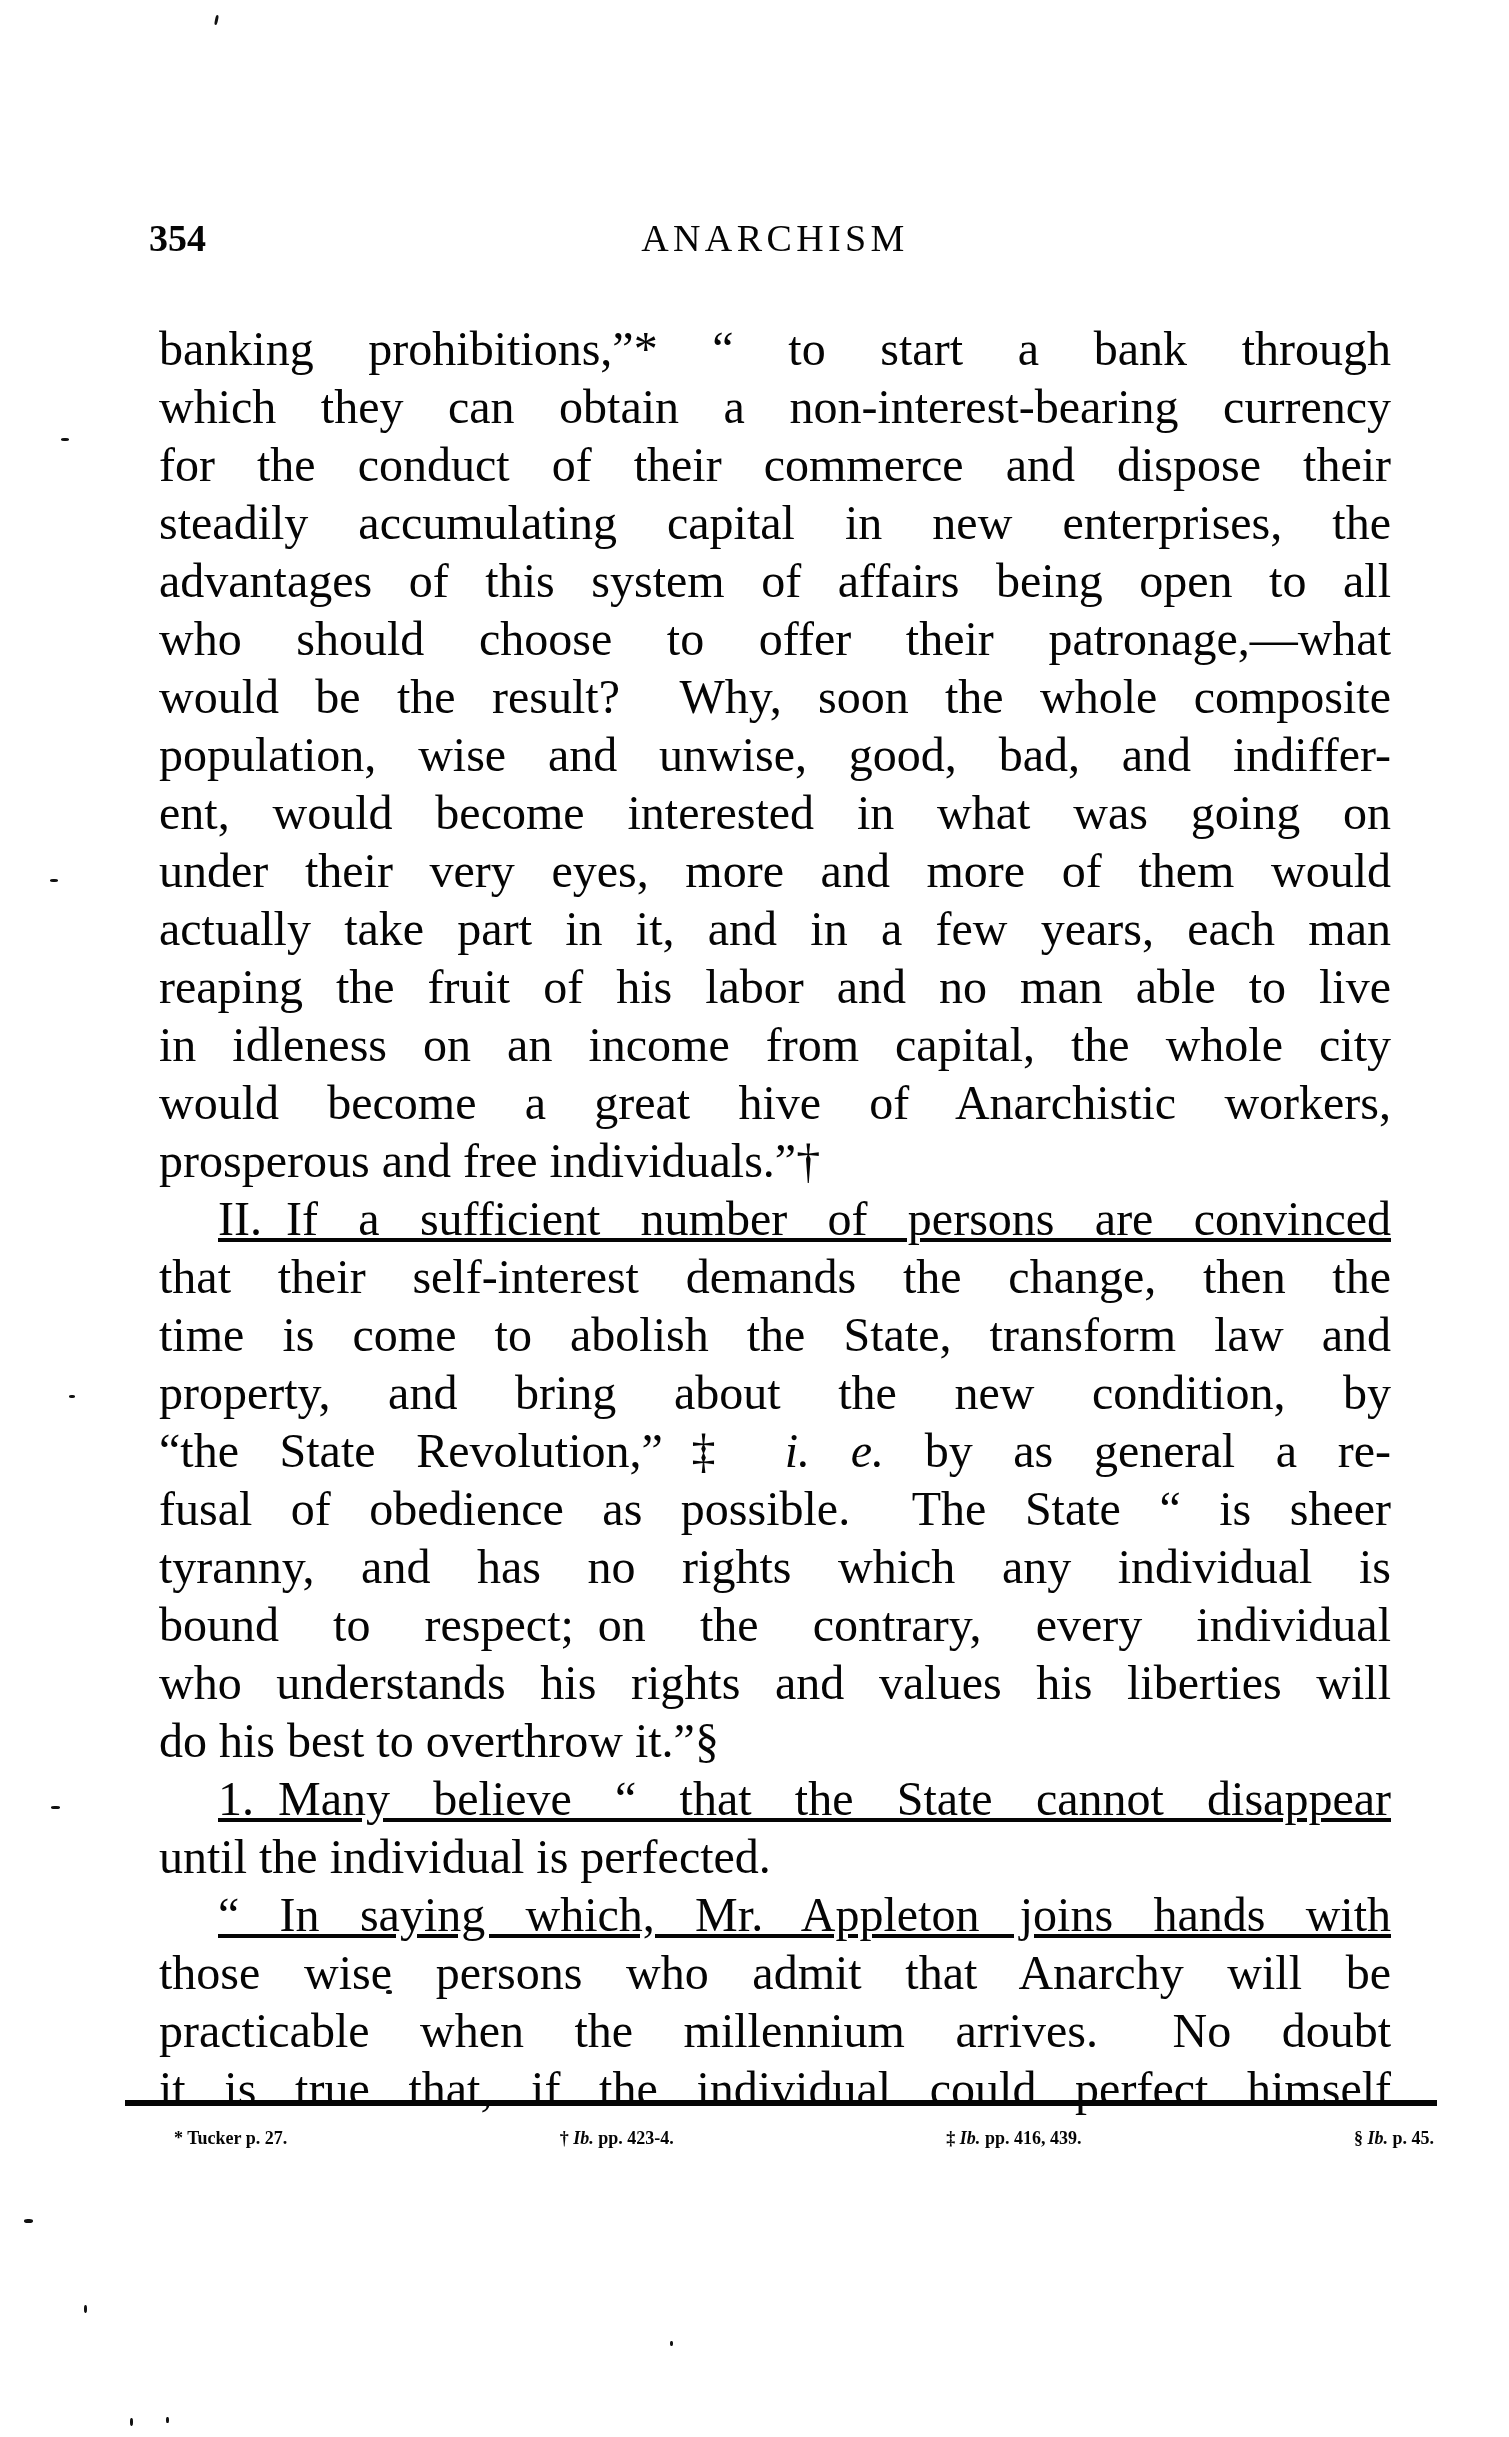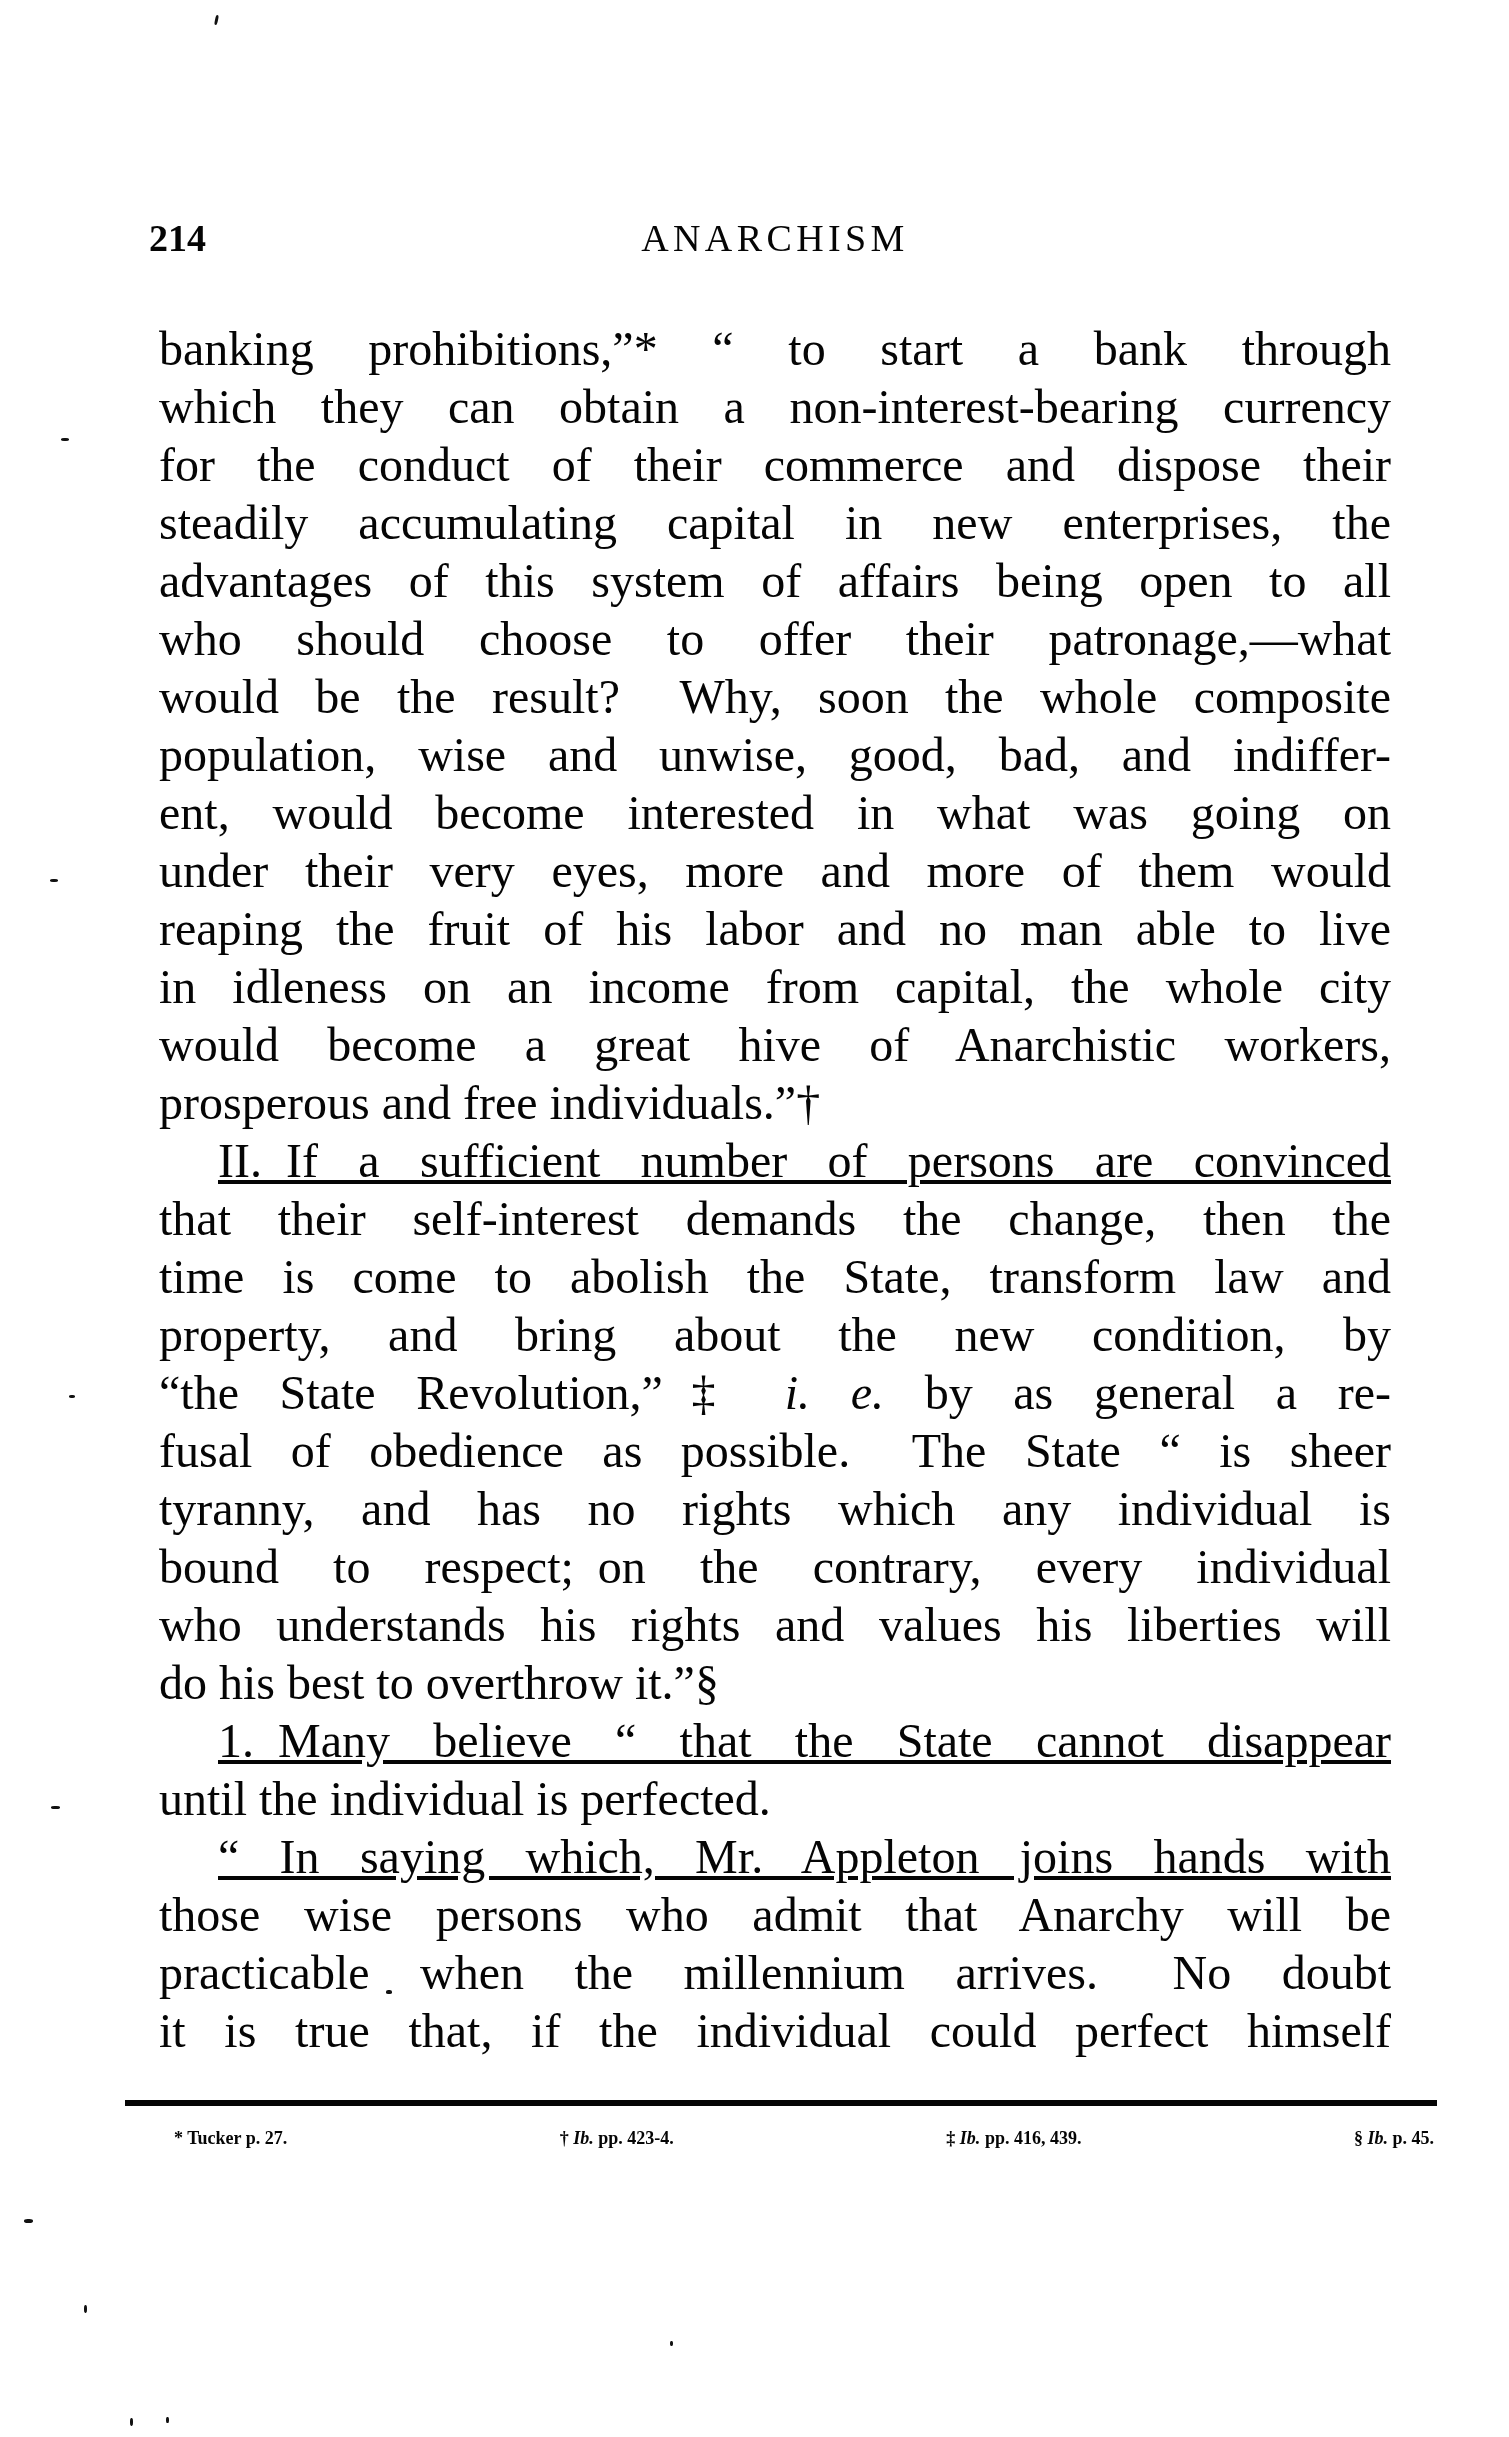--- a/index.html
+++ b/index.html
@@ -88,35 +88,36 @@
     background: #111;
     border-radius: 40%;
   }
 </style>
 </head>
 <body>
 
 <div class="page">
 
   <div class="running-head">
-    <span class="page-number">214</span>
+    <span class="page-number">354</span>
     <span class="running-title">ANARCHISM</span>
   </div>
 
   <div class="body-text" id="body-lines">
       <div class="line"><span>banking prohibitions,”* “ to start a bank through</span></div>
       <div class="line"><span>which they can obtain a non-interest-bearing currency</span></div>
       <div class="line"><span>for the conduct of their commerce and dispose their</span></div>
       <div class="line"><span>steadily accumulating capital in new enterprises, the</span></div>
       <div class="line"><span>advantages of this system of affairs being open to all</span></div>
       <div class="line"><span>who should choose to offer their patronage,—what</span></div>
       <div class="line"><span>would be the result?  Why, soon the whole composite</span></div>
       <div class="line"><span>population, wise and unwise, good, bad, and indiffer-</span></div>
       <div class="line"><span>ent, would become interested in what was going on</span></div>
       <div class="line"><span>under their very eyes, more and more of them would</span></div>
+      <div class="line"><span>actually take part in it, and in a few years, each man</span></div>
       <div class="line"><span>reaping the fruit of his labor and no man able to live</span></div>
       <div class="line"><span>in idleness on an income from capital, the whole city</span></div>
       <div class="line"><span>would become a great hive of Anarchistic workers,</span></div>
       <div class="line no-justify"><span>prosperous and free individuals.”†</span></div>
       <div class="line indent"><span>II. If a sufficient number of persons are convinced</span></div>
       <div class="line"><span>that their self-interest demands the change, then the</span></div>
       <div class="line"><span>time is come to abolish the State, transform law and</span></div>
       <div class="line"><span>property, and bring about the new condition, by</span></div>
       <div class="line"><span>“the State Revolution,”‡ </span><span class="italic">i. e.</span><span> by as general a re-</span></div>
       <div class="line"><span>fusal of obedience as possible.  The State “ is sheer</span></div>

